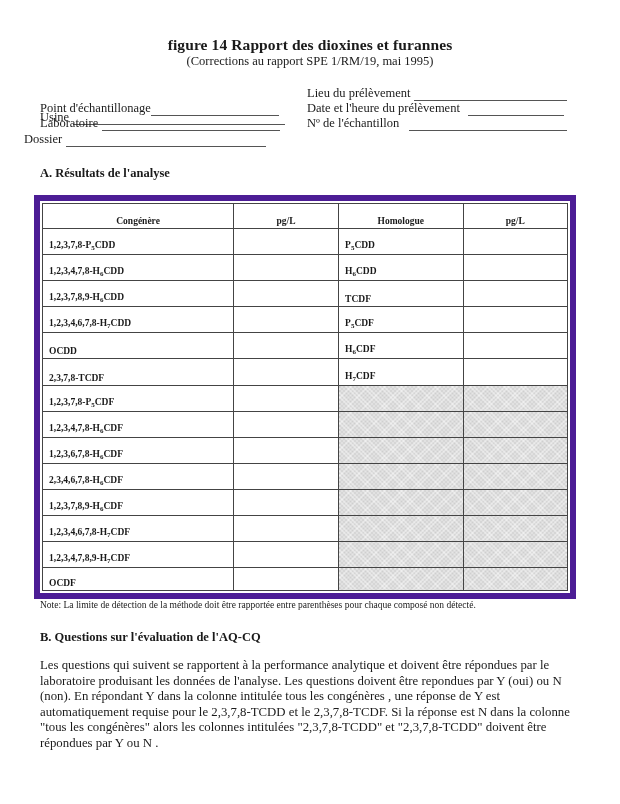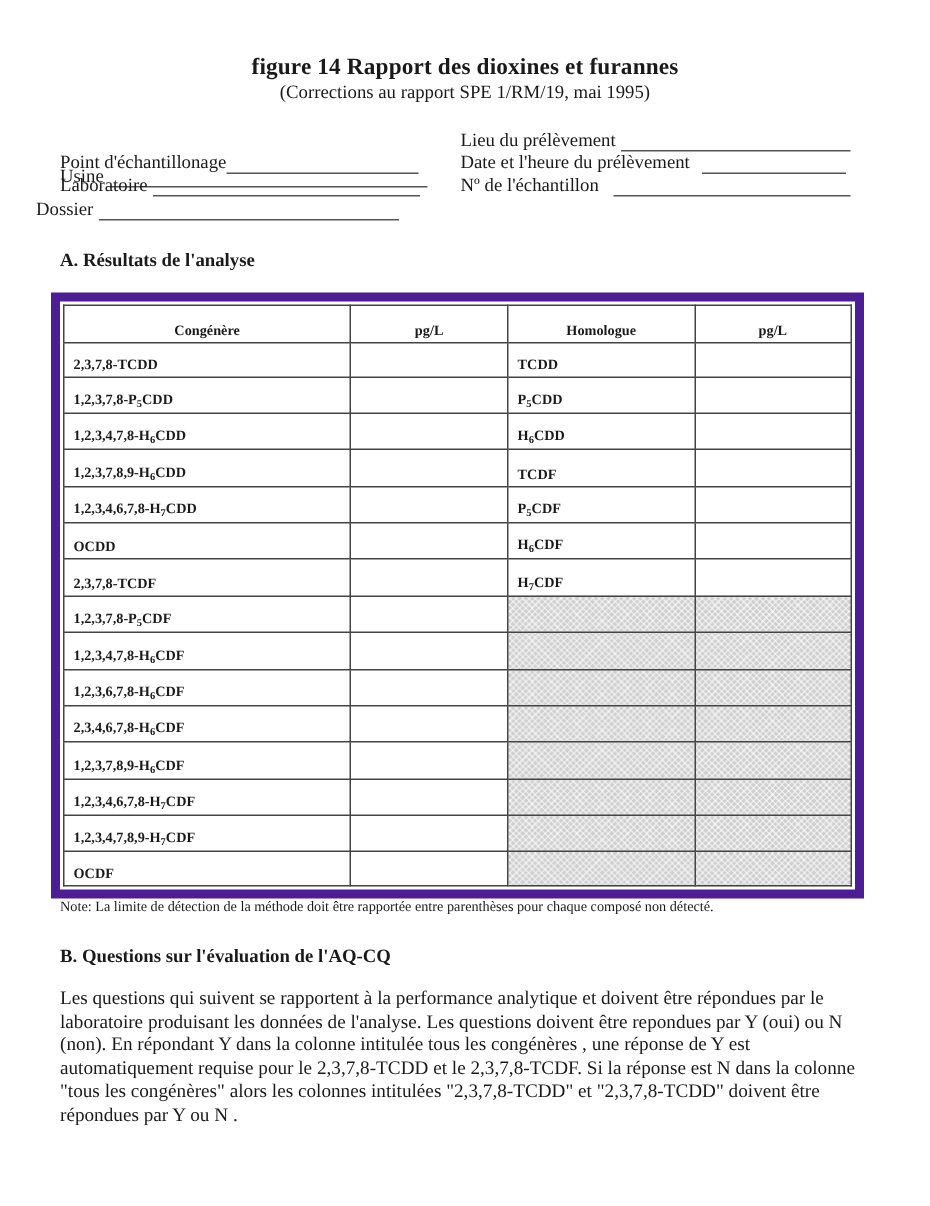--- a/index.html
+++ b/index.html
@@ -80,26 +80,20 @@
     </colgroup>
     <thead>
       <tr>
         <th>Congénère</th>
         <th>pg/L</th>
         <th>Homologue</th>
         <th>pg/L</th>
       </tr>
     </thead>
     <tbody id="results-body">
-        <tr>
-          <td><span>2,3,7,8-TCDD</span></td>
-          <td></td>
-          <td><span>TCDD</span></td>
-          <td></td>
-        </tr>
         <tr>
           <td><span>1,2,3,7,8-P</span><sub>5</sub><span>CDD</span></td>
           <td></td>
           <td><span>P</span><sub>5</sub><span>CDD</span></td>
           <td></td>
         </tr>
         <tr>
           <td><span>1,2,3,4,7,8-H</span><sub>6</sub><span>CDD</span></td>
           <td></td>
           <td><span>H</span><sub>6</sub><span>CDD</span></td>

